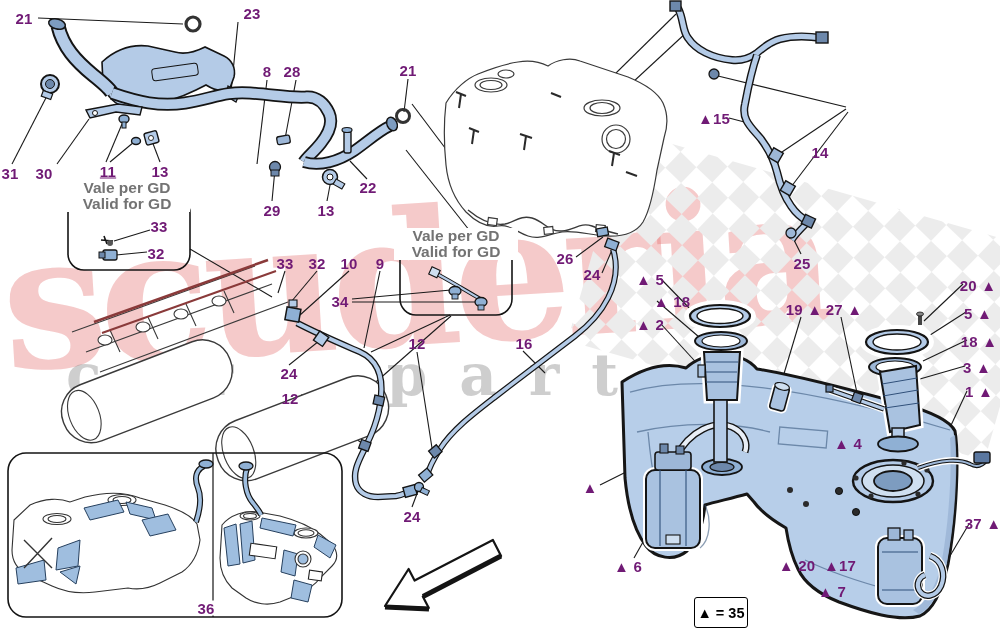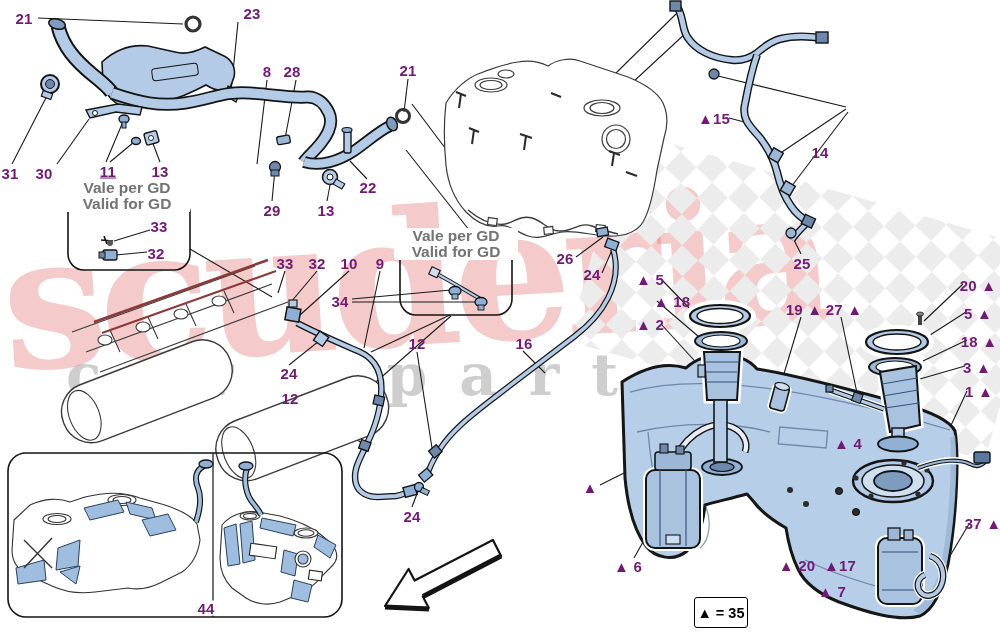--- a/index.html
+++ b/index.html
@@ -430,21 +430,21 @@
   </div>
   <div class="gd-text" style="left:394px;top:228px;width:120px;">
     <div>Vale per GD</div>
     <div>Valid for GD</div>
   </div>
 
   <div class="legend-box">
     <span>▲ = 35</span>
   </div>
 
-  <div class="callout boxed-bg" style="left:206px;top:608px;">44</div>
+  <div class="callout boxed-bg" style="left:206px;top:608px;">36</div>
 
   <div>
       <div class="callout" style="left: 24px; top: 18px;">21</div>
       <div class="callout" style="left: 252px; top: 13px;">23</div>
       <div class="callout" style="left: 267px; top: 71px;">8</div>
       <div class="callout" style="left: 292px; top: 71px;">28</div>
       <div class="callout" style="left: 408px; top: 70px;">21</div>
       <div class="callout" style="left: 820px; top: 104px; margin-top: 48px;">14</div>
       <div class="callout" style="left: 714px; top: 118px;">▲15</div>
       <div class="callout" style="left: 10px; top: 173px;">31</div>

